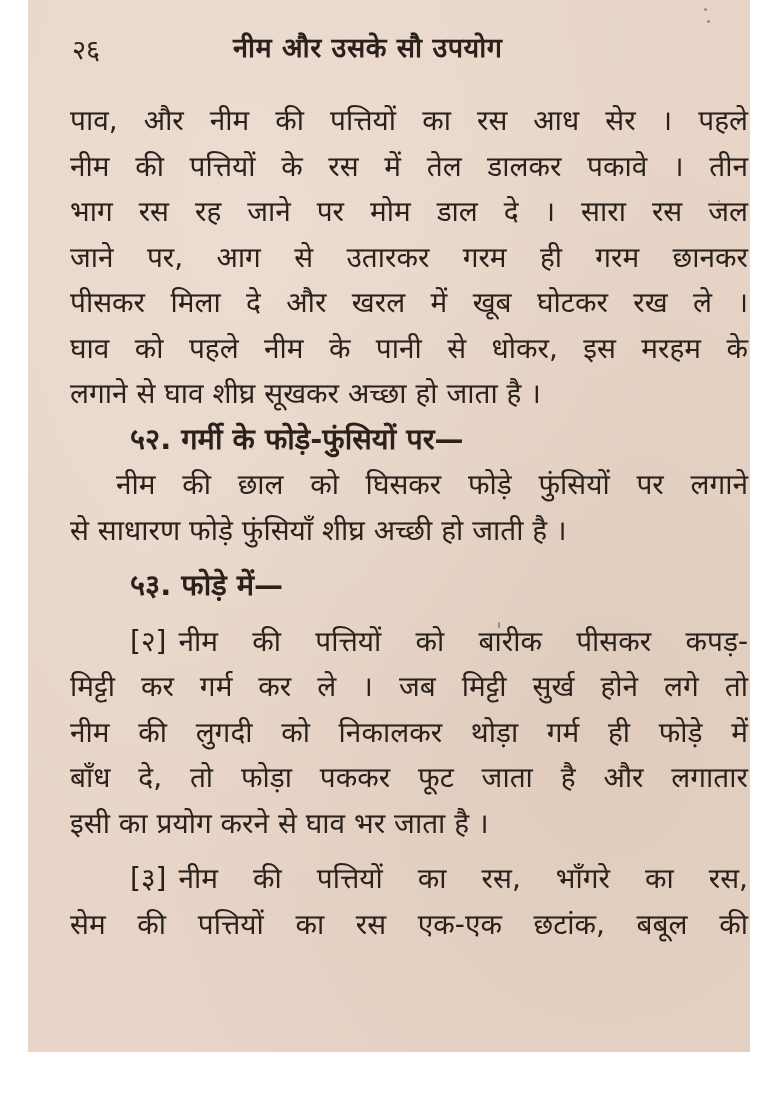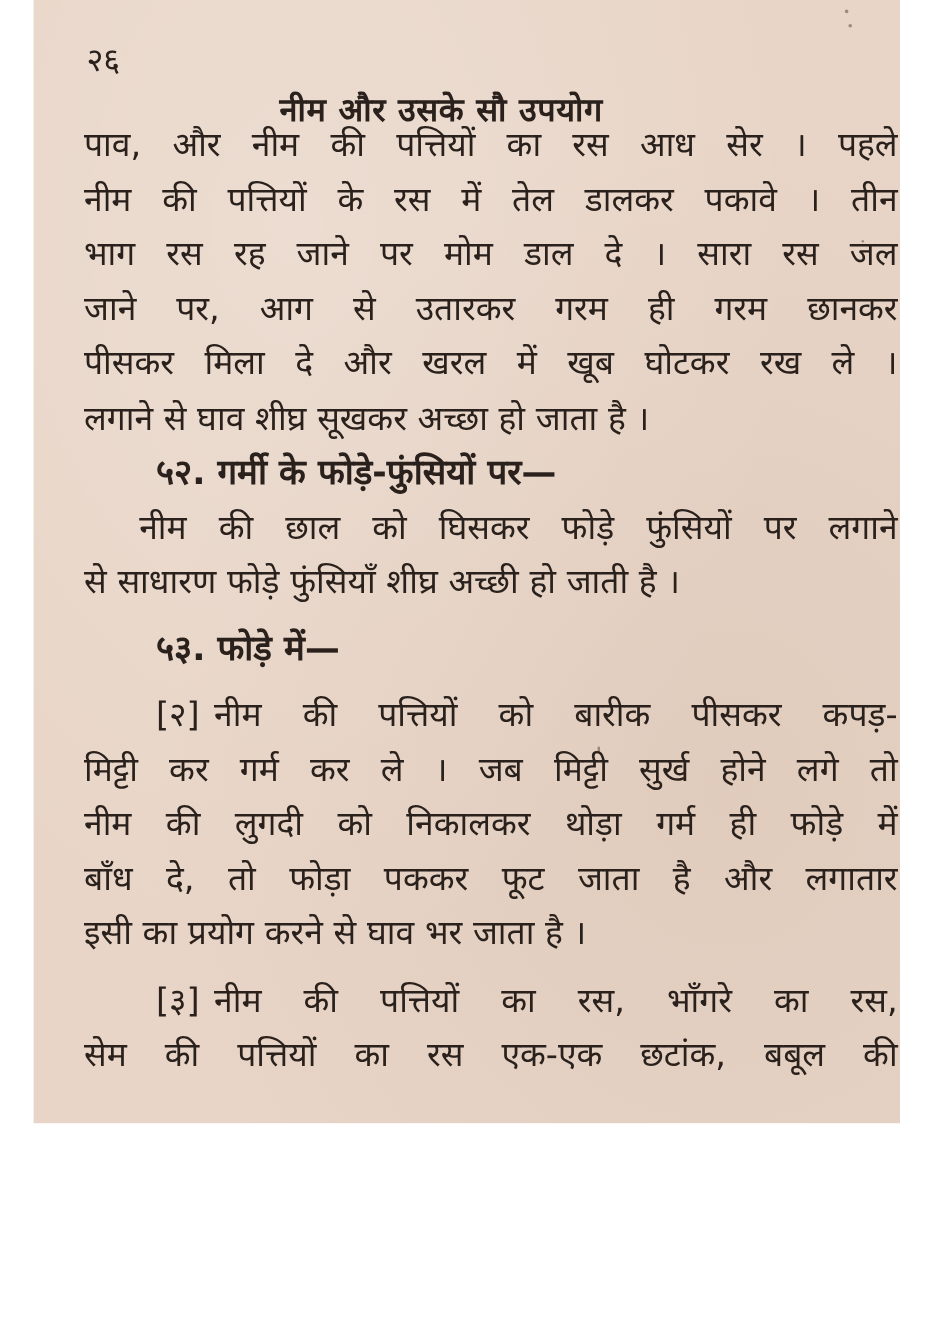--- a/index.html
+++ b/index.html
@@ -8,21 +8,21 @@
       width: 780px;
       height: 1108px;
       background: #ffffff;
       overflow: hidden;
     }
     .page {
       position: absolute;
       left: 28px;
       top: 0;
       width: 722px;
-      height: 936px;
+      height: 1052px;
       background: #e8d5c7;
       background-image:
         radial-gradient(ellipse at 30% 20%, rgba(255,255,255,0.18), rgba(0,0,0,0) 60%),
         radial-gradient(ellipse at 80% 70%, rgba(180,150,130,0.15), rgba(0,0,0,0) 60%);
       color: #2a211c;
       font-family: "DejaVu Sans", "Liberation Sans", sans-serif;
     }
     .speck {
       position: absolute;
       width: 3px; height: 3px;
@@ -44,21 +44,20 @@
       font-size: 27px;
       font-weight: normal;
     }
     .running-title {
       position: absolute;
       left: 205px;
       top: 0;
       font-size: 27px;
       font-weight: bold;
       letter-spacing: 0.5px;
-      margin-top: 44px;
     }
     .body {
       position: absolute;
       left: 42px;
       top: 98px;
       width: 678px;
     }
     .line {
       display: block;
       font-size: 28px;
@@ -108,20 +107,21 @@
   </div>
 
   <div class="body">
 
     <div>
       <span class="line">पाव, और नीम की पत्तियों का रस आध सेर । पहले</span>
       <span class="line">नीम की पत्तियों के रस में तेल डालकर पकावे । तीन</span>
       <span class="line">भाग रस रह जाने पर मोम डाल दे । सारा रस जल</span>
       <span class="line">जाने पर, आग से उतारकर  गरम ही  गरम छानकर</span>
       <span class="line">पीसकर मिला दे और खरल में खूब घोटकर रख ले ।</span>
+      <span class="line">घाव को पहले नीम के पानी से धोकर, इस मरहम के</span>
       <span class="line last">लगाने से घाव शीघ्र सूखकर अच्छा हो जाता है ।</span>
     </div>
 
     <div>
       <span class="heading">५२. गर्मी के फोड़े-फुंसियों पर—</span>
       <span class="line indent-sm">नीम की छाल को घिसकर फोड़े फुंसियों पर लगाने</span>
       <span class="line last">से साधारण फोड़े  फुंसियाँ शीघ्र अच्छी हो जाती है ।</span>
     </div>
 
     <span class="gap"></span>

